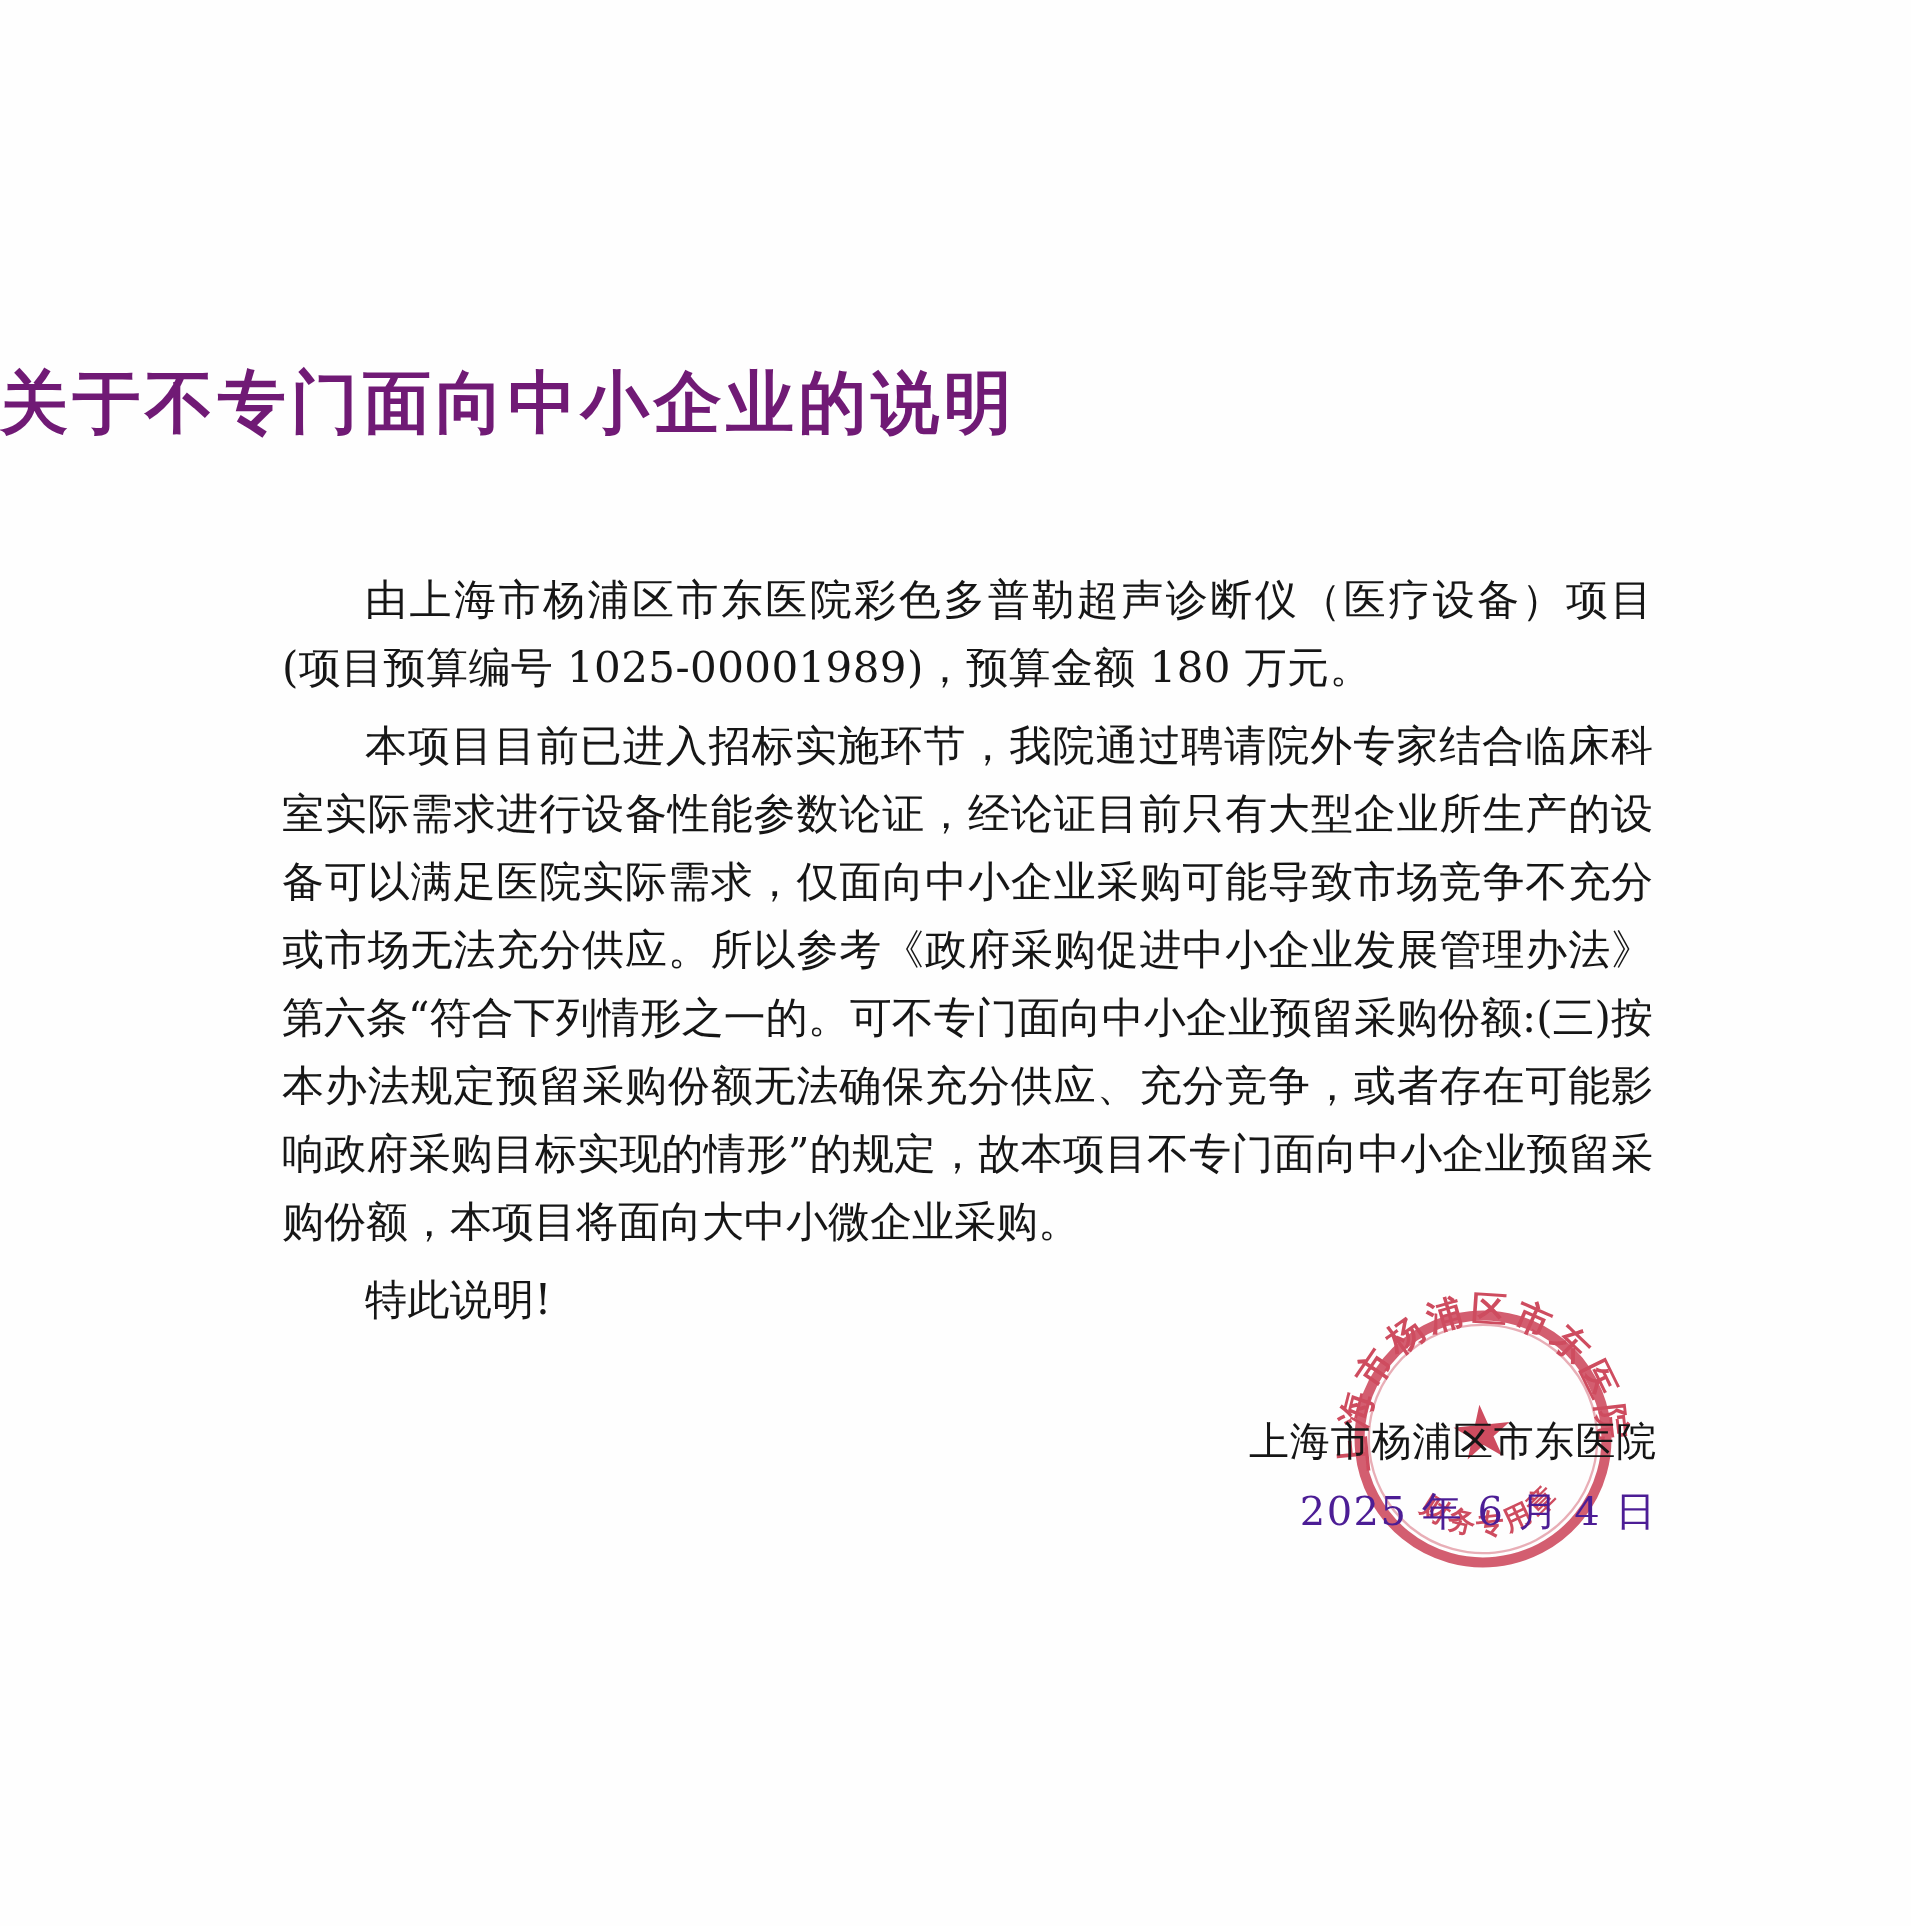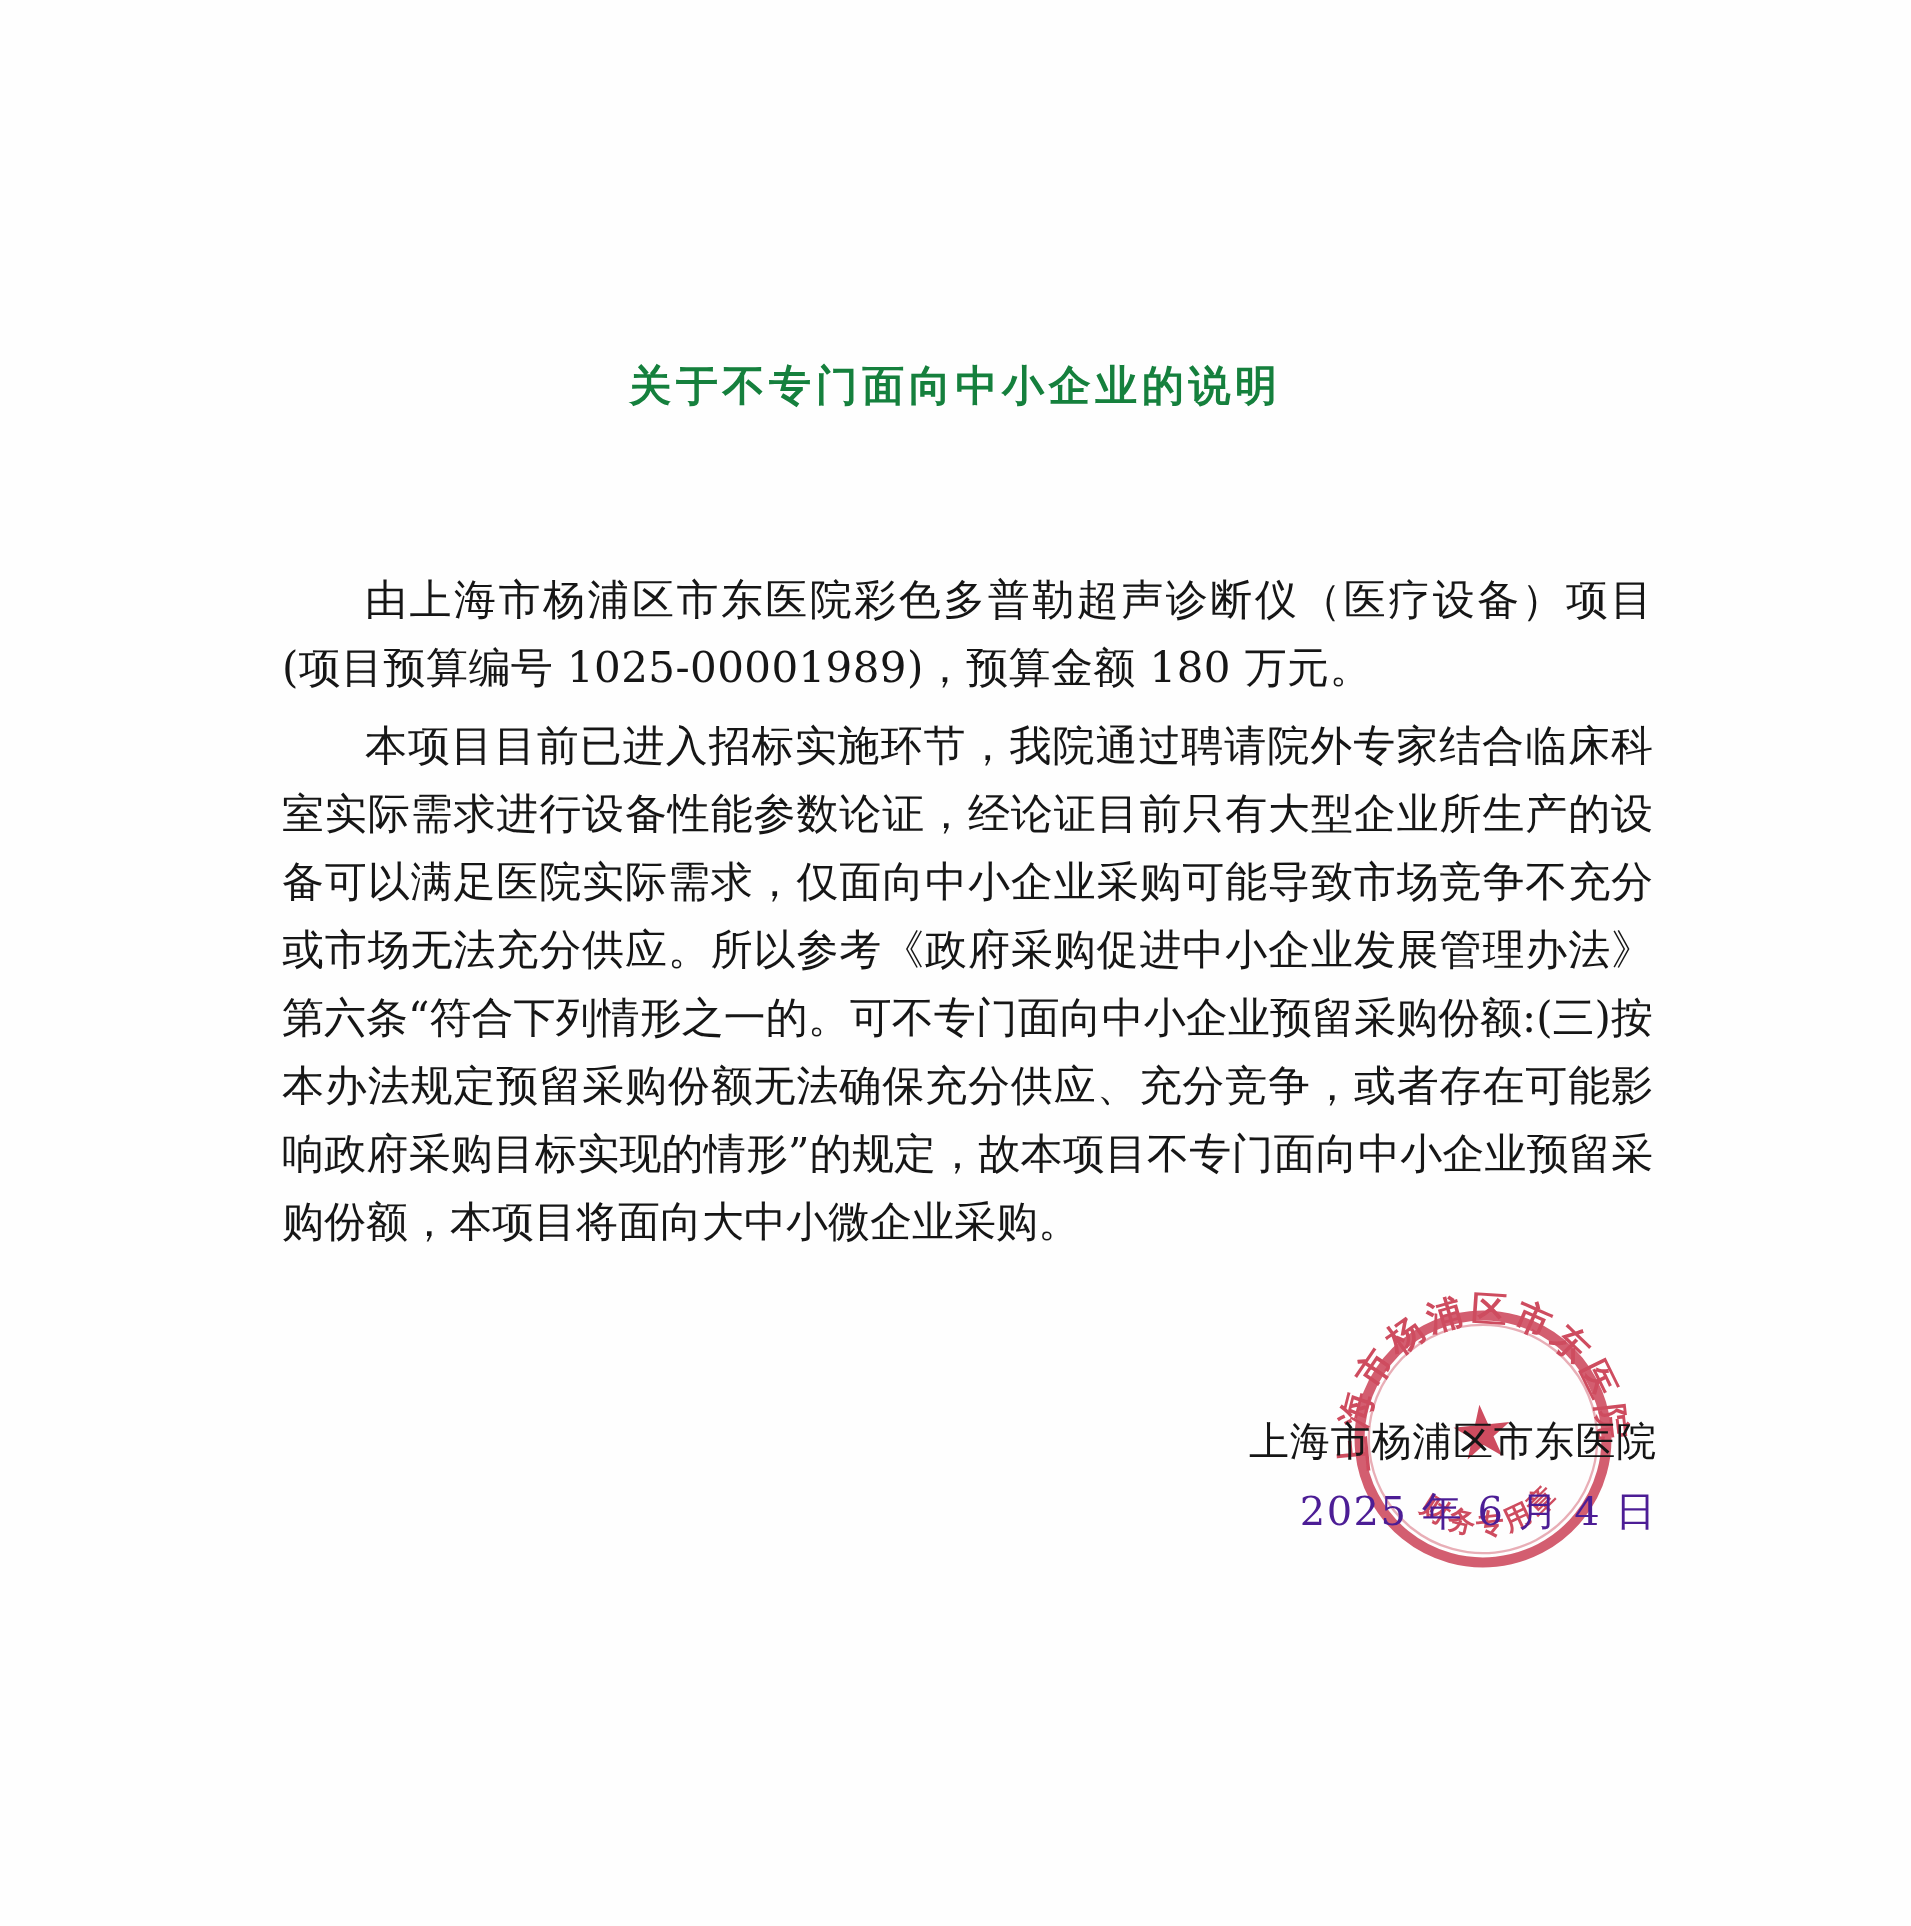--- a/index.html
+++ b/index.html
@@ -16,26 +16,26 @@
     width: 1911px;
     height: 2702px;
     background: #fefefe;
     overflow: hidden;
   }
   .doc-title {
     position: absolute;
     top: 358px;
     left: 0;
     width: 100%;
-    text-align: center;
+    text-align: left;
     font-family: "DejaVu Sans", "Liberation Sans", sans-serif;
     font-weight: bold;
-    font-size: 42px;
+    font-size: 68px;
     letter-spacing: 4.6px;
-    color: #15803d;
+    color: #701a75;
   }
   .body-block {
     position: absolute;
     top: 566px;
     left: 266px;
     width: 1387px;
   }
   .para {
     font-size: 42px;
     line-height: 1.62;
@@ -87,20 +87,21 @@
 </head>
 <body>
 
 <div class="page">
 
   <div class="doc-title">关于不专门面向中小企业的说明</div>
 
   <div class="body-block">
     <p class="para indent">由上海市杨浦区市东医院彩色多普勒超声诊断仪（医疗设备）项目(项目预算编号 1025-00001989)，预算金额 180 万元。</p>
     <p class="para indent tight">本项目目前已进入招标实施环节，我院通过聘请院外专家结合临床科室实际需求进行设备性能参数论证，经论证目前只有大型企业所生产的设备可以满足医院实际需求，仅面向中小企业采购可能导致市场竞争不充分或市场无法充分供应。所以参考《政府采购促进中小企业发展管理办法》第六条“符合下列情形之一的。可不专门面向中小企业预留采购份额:(三)按本办法规定预留采购份额无法确保充分供应、充分竞争，或者存在可能影响政府采购目标实现的情形”的规定，故本项目不专门面向中小企业预留采购份额，本项目将面向大中小微企业采购。</p>
+    <p class="para indent">特此说明!</p>
   </div>
 
   <div class="seal">
     <svg width="324" height="324" viewBox="0 0 840 840" xmlns="http://www.w3.org/2000/svg">
       <defs>
         <path id="sealArcTop" d="M 115 420 A 305 305 0 0 1 725 420"></path>
         <path id="sealArcBottom" d="M 175 420 A 245 245 0 0 0 665 420"></path>
       </defs>
       <g transform="rotate(-6 420 420)">
         <circle cx="420" cy="420" r="320" fill="none" stroke="#c8344a" stroke-width="26" opacity="0.9"></circle>

